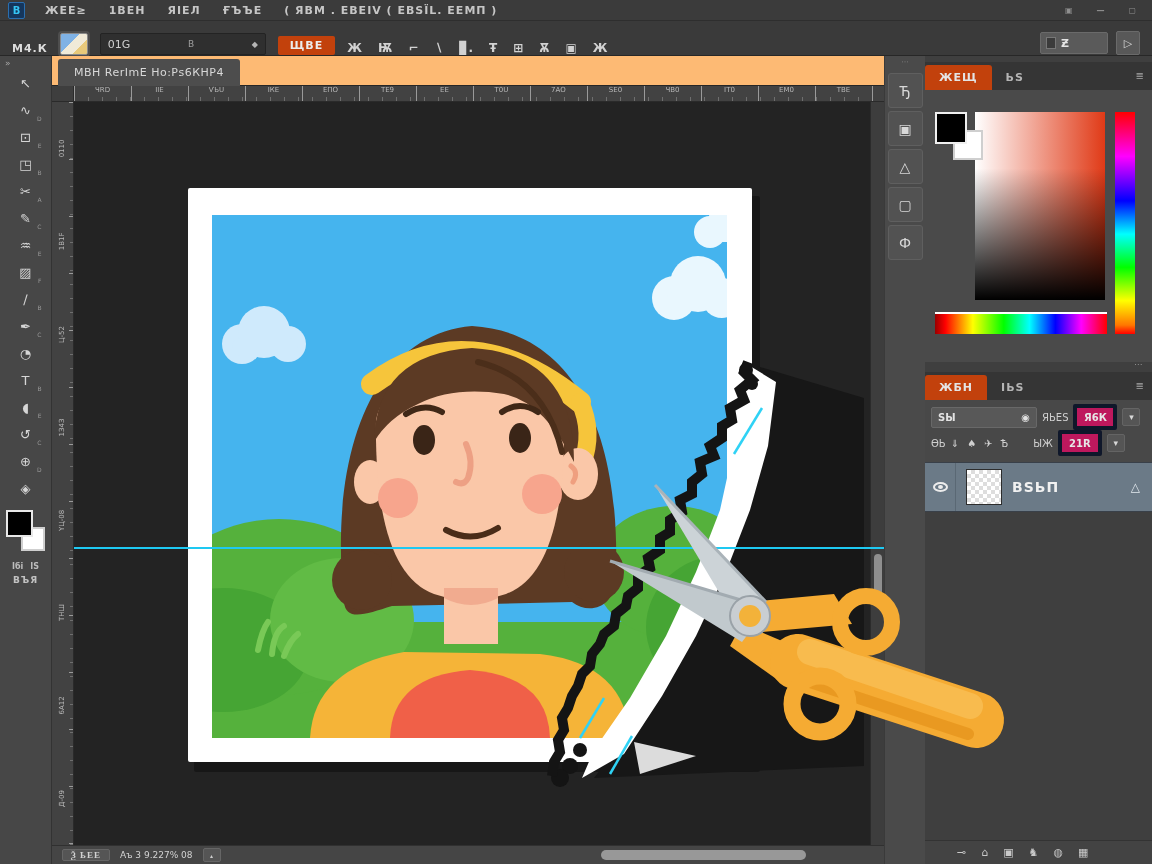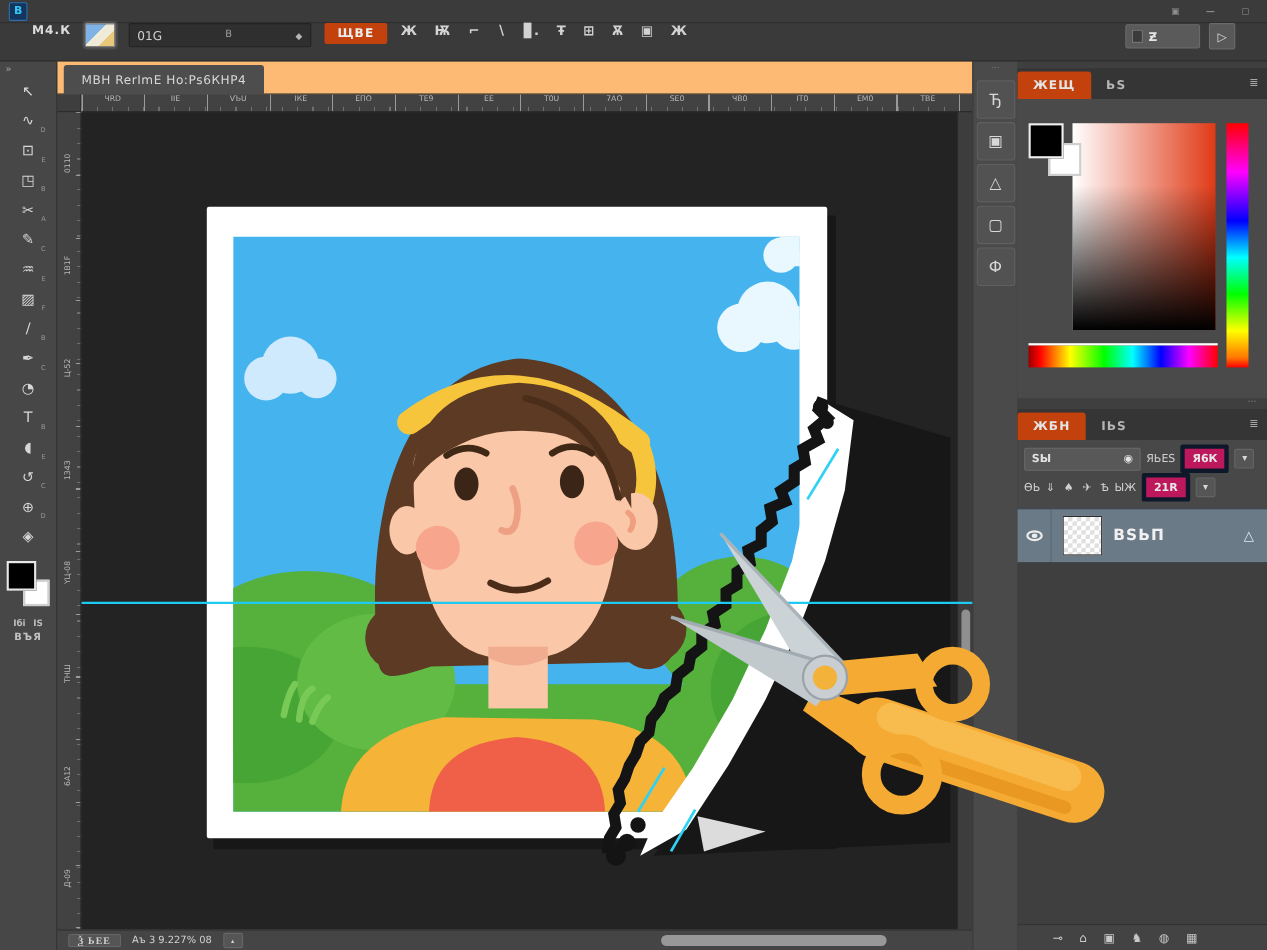--- a/index.html
+++ b/index.html
@@ -12,21 +12,21 @@
   .menubar{position:absolute;left:0;top:0;width:1152px;height:20px;background:#3b3b3b;
     display:flex;align-items:center;gap:20px;padding-left:8px;box-sizing:border-box;
     font-size:11px;font-weight:bold;color:#c6c6c6;letter-spacing:1px;}
   .app-icon{width:15px;height:15px;background:#15365c;border:1px solid #2a6fb0;border-radius:2px;
     color:#35c5f4;font-size:10px;font-weight:bold;display:flex;align-items:center;justify-content:center;letter-spacing:0;}
   .menu-item{white-space:nowrap;}
   .win-controls{margin-left:auto;display:flex;gap:24px;padding-right:16px;color:#8f8f8f;font-size:8px;letter-spacing:0;}
   
   .optionsbar{position:absolute;left:0;top:20px;width:1152px;height:36px;background:#3a3a3a;
     border-top:1px solid #2e2e2e;border-bottom:1px solid #272727;box-sizing:border-box;
-    display:flex;align-items:flex-start;gap:12px;padding:0 29px;font-size:11px;}
+    display:flex;align-items:flex-end;gap:12px;padding:0 12px;font-size:11px;}
   .tool-ind{font-weight:bold;color:#ddd;letter-spacing:1px;}
   .preset-thumb{width:26px;height:20px;border:1px solid #8a8a8a;border-radius:2px;
     background:linear-gradient(135deg,#7fb2e5 0 40%,#f0ead8 40% 68%,#e8c97a 68%);box-shadow:0 0 0 2px #4e4e4e;}
   .combo{width:150px;height:20px;background:#2f2f2f;border:1px solid #232323;border-radius:2px;
     display:flex;align-items:center;justify-content:space-between;padding:0 7px;color:#cfcfcf;}
   .combo .mid{color:#9f9f9f;font-size:9px;}
   .combo .arrow{color:#b5b5b5;font-size:8px;}
   .opt-btn{background:#c2410c;color:#ececec;font-weight:bold;padding:3px 12px;border-radius:2px;letter-spacing:1px;}
   .opt-icons{display:flex;gap:16px;color:#d2d2d2;font-weight:bold;font-size:12px;}
   .opt-right{margin-left:auto;display:flex;gap:8px;align-items:center;}
@@ -131,20 +131,28 @@
   .layers-empty{height:286px;background:#3f3f3f;}
   .lp-bottom{position:absolute;left:0;bottom:0;width:227px;height:24px;background:#434343;
     border-top:1px solid #333;display:flex;align-items:center;gap:15px;padding-left:32px;box-sizing:border-box;
     color:#c9c9c9;font-size:11px;}
 </style>
 </head>
 <body>
 
 <div class="menubar">
   <div class="app-icon">B</div>
+  <div style="display:flex;gap:22px;">
+
+  <span class="menu-item">ЖЕЕ≥</span>
+      <span class="menu-item">1ВЕН</span>
+      <span class="menu-item">ЯІЕЛ</span>
+      <span class="menu-item">ҒЪЪЕ</span>
+      <span class="menu-item">( ЯВМ . ЕВЕІV ( ЕВЅЇL. ЕЕМП )</span>
+    </div>
   <div class="win-controls">
 
   <span>▣</span>
       <span>—</span>
       <span>▢</span>
     </div>
 </div>
 
 <div class="optionsbar">
   <span class="tool-ind">М4.К</span>
@@ -496,21 +504,21 @@
     </div>
     <div class="lrow">
       <span>ѲЬ</span>
       <div style="display:flex;gap:8px;">
 
       <span class="lock-ico">⇓</span>
           <span class="lock-ico">♠</span>
           <span class="lock-ico">✈</span>
           <span class="lock-ico">Ѣ</span>
         </div>
-      <span style="margin-left:0;">ЫЖ</span>
+      <span style="margin-left:20px;">ЫЖ</span>
       <span class="val-box">21R</span>
       <span class="tiny-btn">▾</span>
     </div>
   </div>
   <div class="layer-row">
     <div class="eye-cell">
       <div class="eye"></div>
     </div>
     <div class="layer-thumb"></div>
     <span class="layer-name">ВЅЬП</span>

